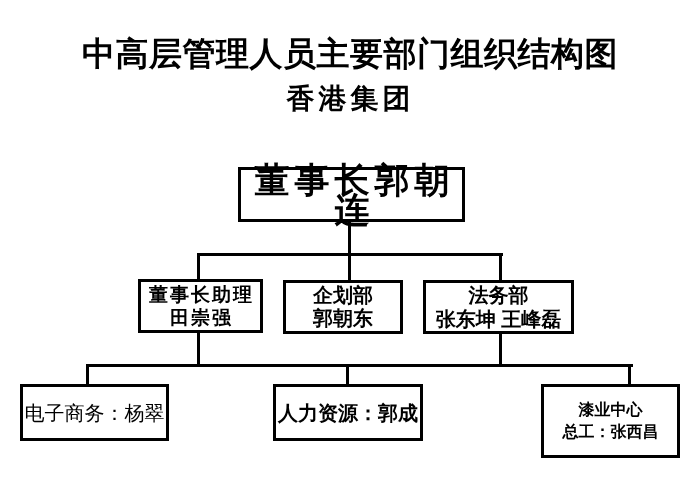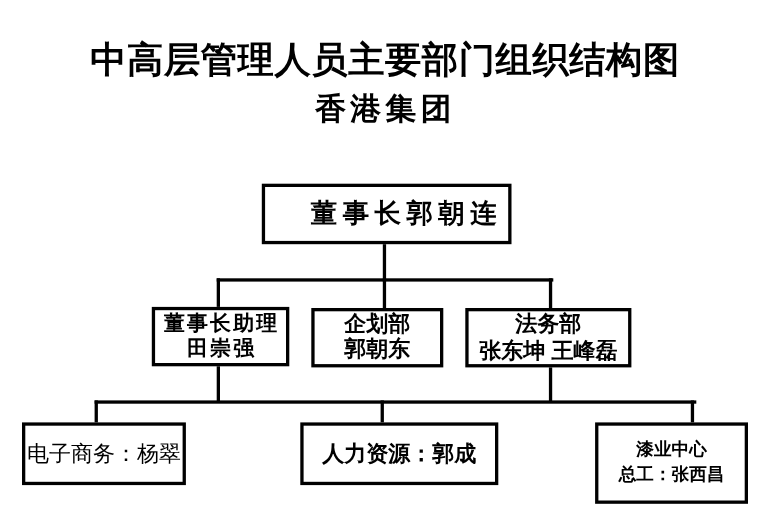--- a/index.html
+++ b/index.html
@@ -20,30 +20,30 @@
   
   .node{
     position:absolute;box-sizing:border-box;
     border:3px solid var(--line,#000000);
     background:var(--bg,#ffffff);
     display:flex;flex-direction:column;justify-content:center;
     text-align:center;
   }
   .node .nl{width:100%;}
   .root{left:238px;top:167px;width:227px;height:55px;}
-  .root .nl{font-size:24px;font-weight:bold;letter-spacing:5px;padding-left:18px;line-height:30px;}
+  .root .nl{font-size:35px;font-weight:bold;letter-spacing:5px;padding-left:3px;line-height:30px;}
   .n2a{left:138px;top:279px;width:125px;height:54px;}
   .n2a .nl{font-size:19px;font-weight:bold;letter-spacing:2px;padding-left:1px;line-height:23px;}
   .n2b{left:283px;top:280px;width:120px;height:54px;}
   .n2b .nl{font-size:20px;font-weight:bold;line-height:23px;}
   .n2c{left:423px;top:280px;width:151px;height:54px;}
   .n2c .nl{font-size:20px;font-weight:bold;line-height:24px;}
   .n3a{left:20px;top:384px;width:149px;height:57px;}
   .n3a .nl{font-size:20px;font-weight:normal;line-height:24px;}
-  .n3b{left:273px;top:384px;width:180px;height:57px;}
+  .n3b{left:273px;top:384px;width:150px;height:57px;}
   .n3b .nl{font-size:20px;font-weight:bold;line-height:24px;}
   .n3c{left:541px;top:384px;width:139px;height:74px;align-items:center;}
   .n3c .nl{font-size:16px;font-weight:bold;line-height:22px;}
 </style>
 </head>
 <body>
 
 <div class="page">
 
   <header class="title">

